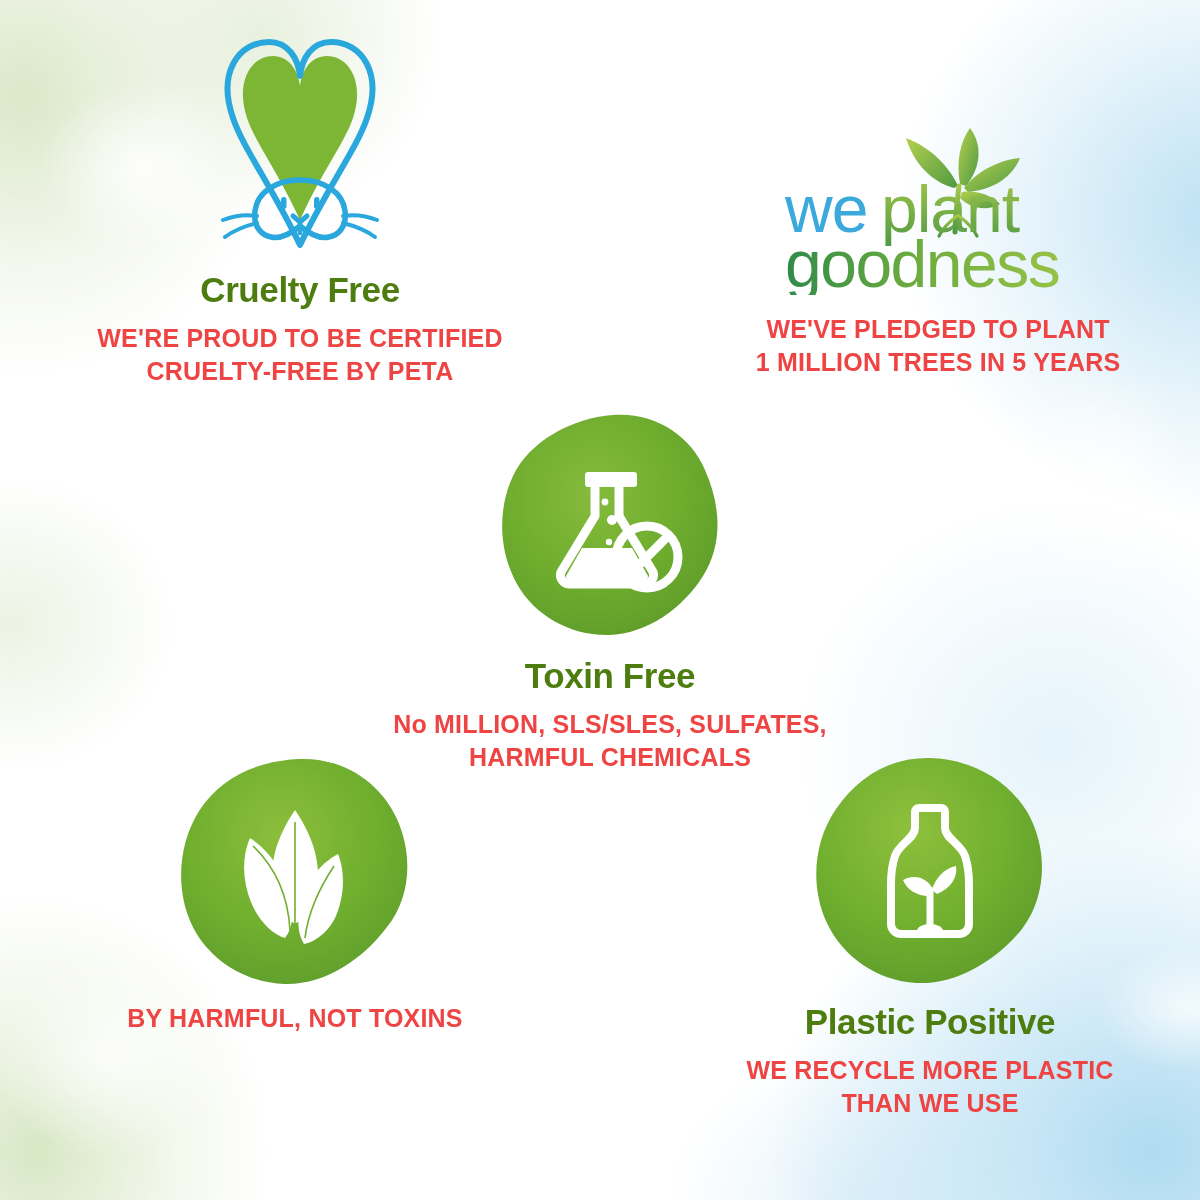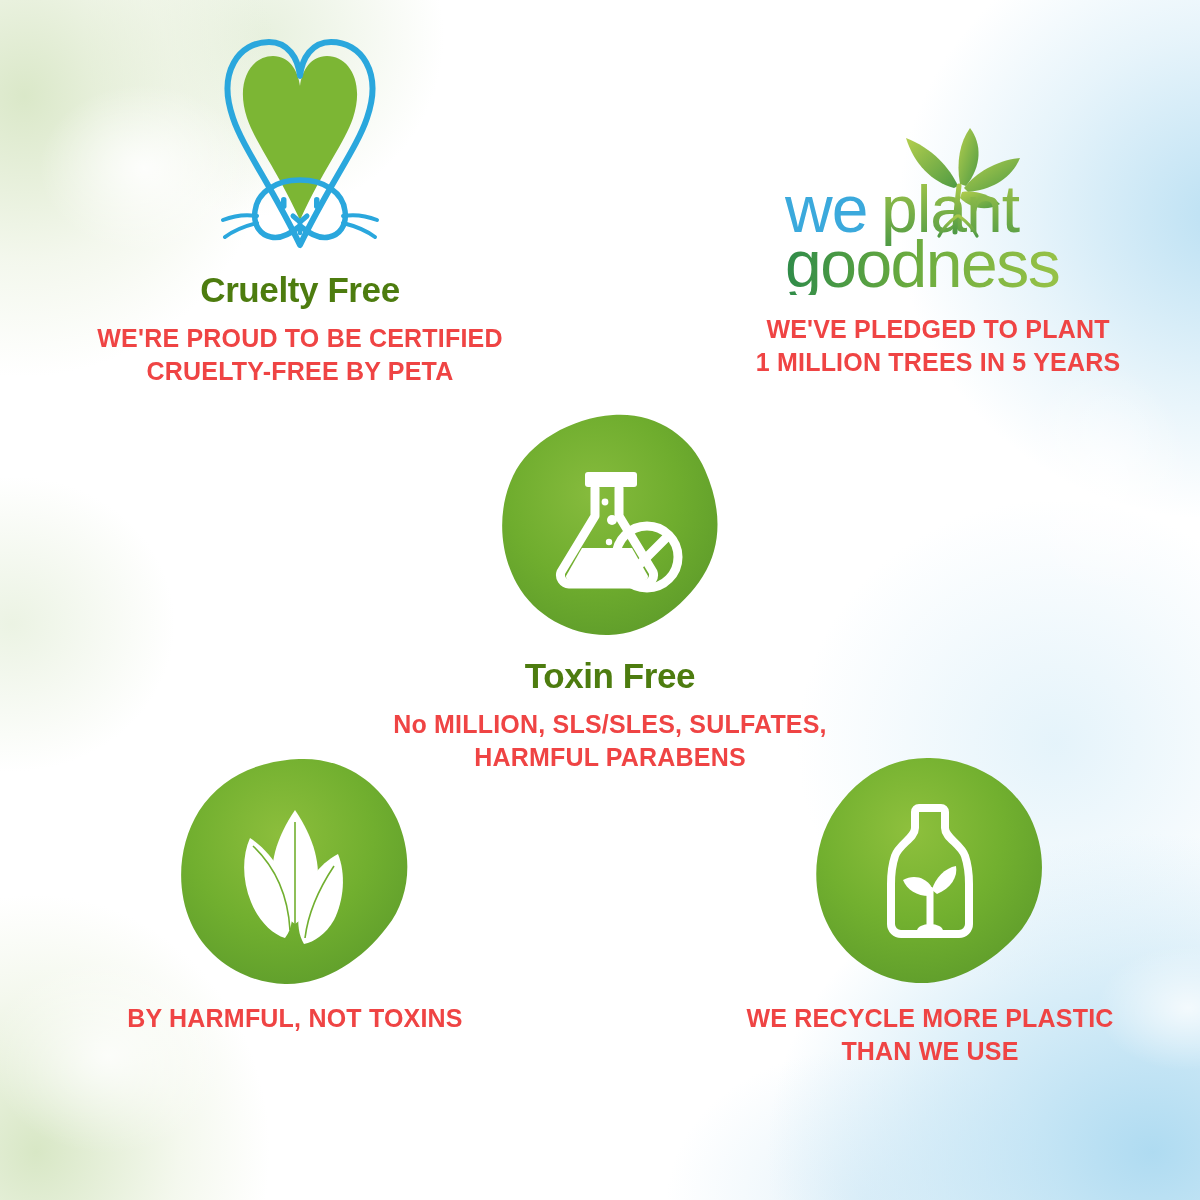--- a/index.html
+++ b/index.html
@@ -182,21 +182,21 @@
           <circle cx="50" cy="118" r="4.5" fill="#fff"></circle>
 
           <circle cx="112" cy="107" r="31" fill="none" stroke="#fff" stroke-width="9"></circle>
           <line x1="92" y1="127" x2="132" y2="87" stroke="#fff" stroke-width="9" stroke-linecap="round"></line>
         </svg>
       </div>
     </div>
     <div class="title cap-title" style="margin-top:16px;">Toxin Free</div>
     <div class="sub cap-sub">
       <div>No MILLION, SLS/SLES, SULFATES,</div>
-      <div>HARMFUL PARABENS</div>
+      <div>HARMFUL CHEMICALS</div>
     </div>
   </div>
 
   <div class="panel" id="panel-nature">
     <div class="icon-wrap">
       <div class="disc" style="width:245px;height:235px;">
         <svg class="blob" viewBox="0 0 245 235">
           <defs>
             <radialGradient id="discB" cx="44%" cy="34%" r="74%">
               <stop offset="0%" stop-color="#8cbe3c"></stop>
@@ -250,19 +250,20 @@
           <path d="M75 132 C 75 118 75 104 75 92" stroke="#fff" stroke-width="7" fill="none" stroke-linecap="round"></path>
 
           <path d="M74 98 C 62 98 52 92 48 82 C 58 76 70 79 76 88 Z" fill="#fff"></path>
 
           <path d="M77 92 C 80 80 90 70 101 68 C 103 79 96 90 82 96 Z" fill="#fff"></path>
 
           <ellipse cx="75" cy="133" rx="13" ry="7" fill="#fff"></ellipse>
         </svg>
       </div>
     </div>
+    <div class="title cap-title" style="margin-top:12px;">Plastic Positive</div>
     <div class="sub cap-sub">
       <div>WE RECYCLE MORE PLASTIC</div>
       <div>THAN WE USE</div>
     </div>
   </div>
 
 </div>
 
 </body></html>

